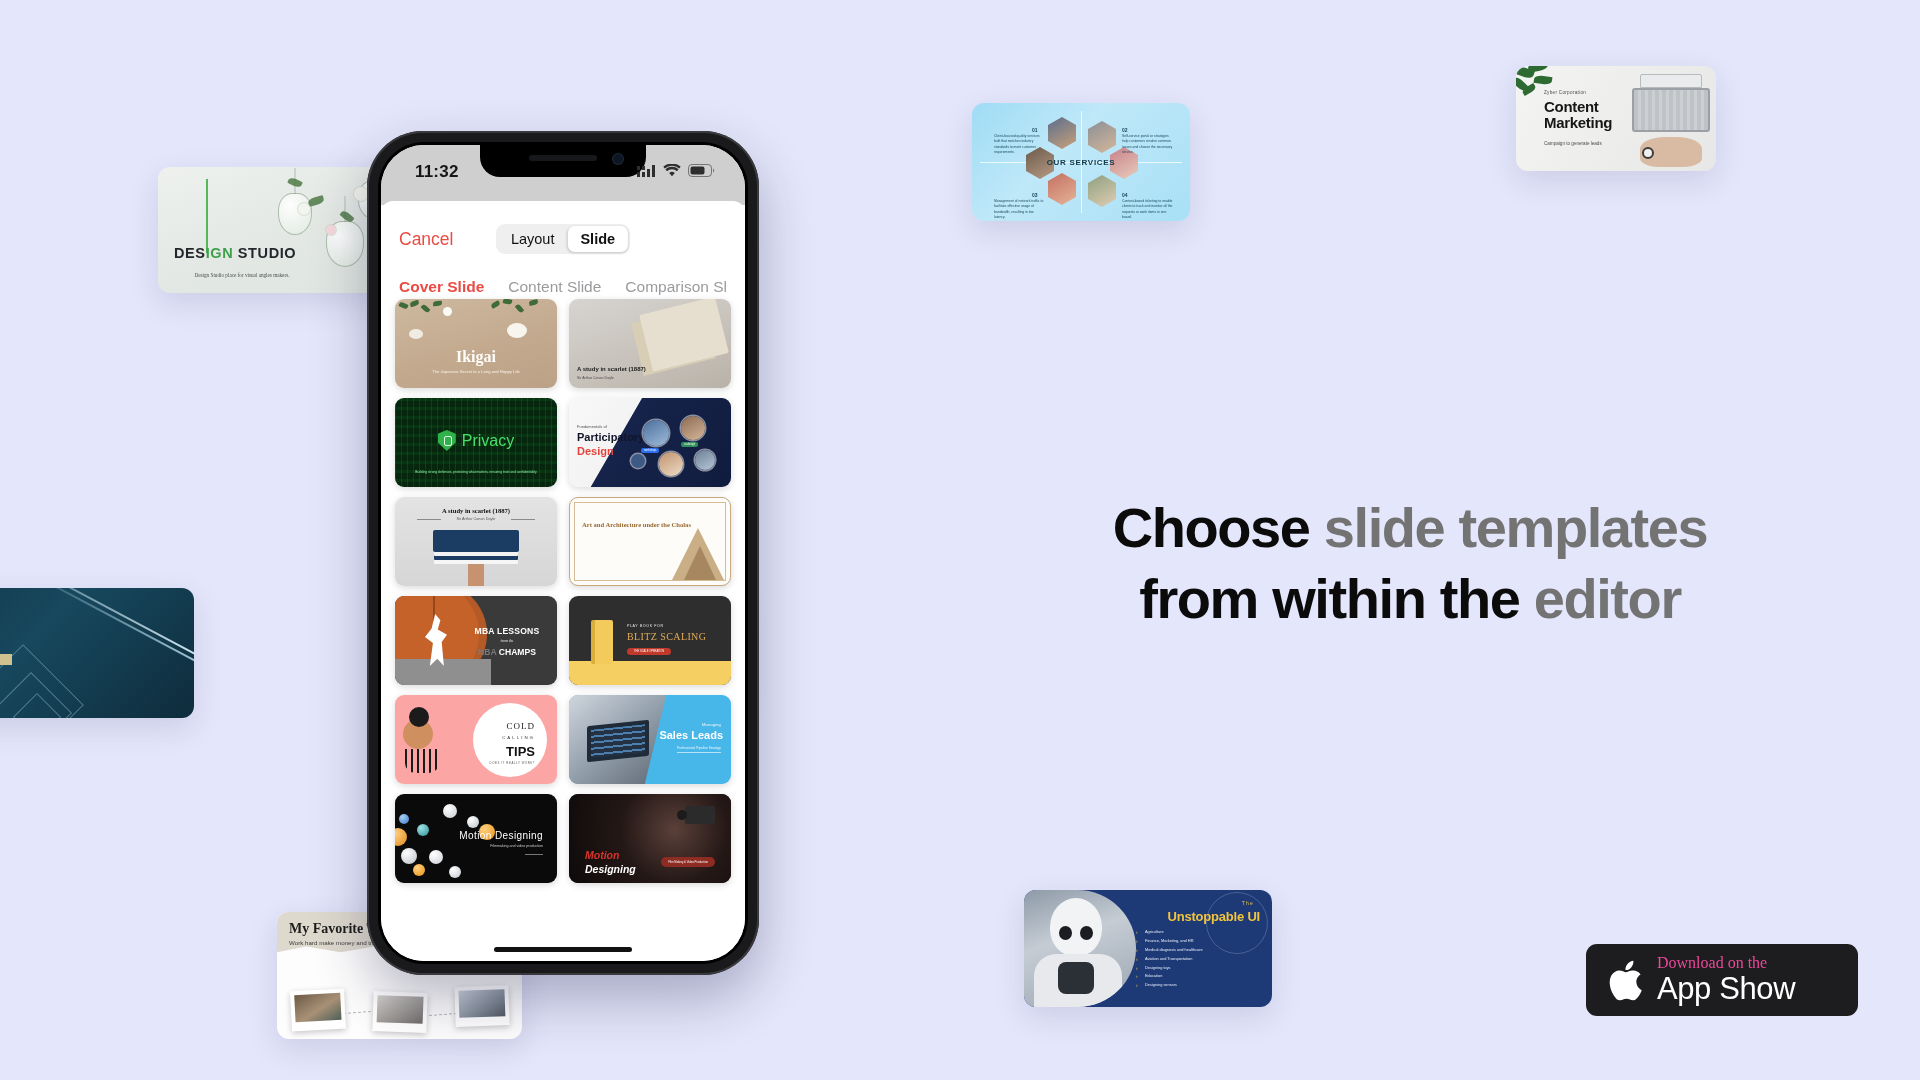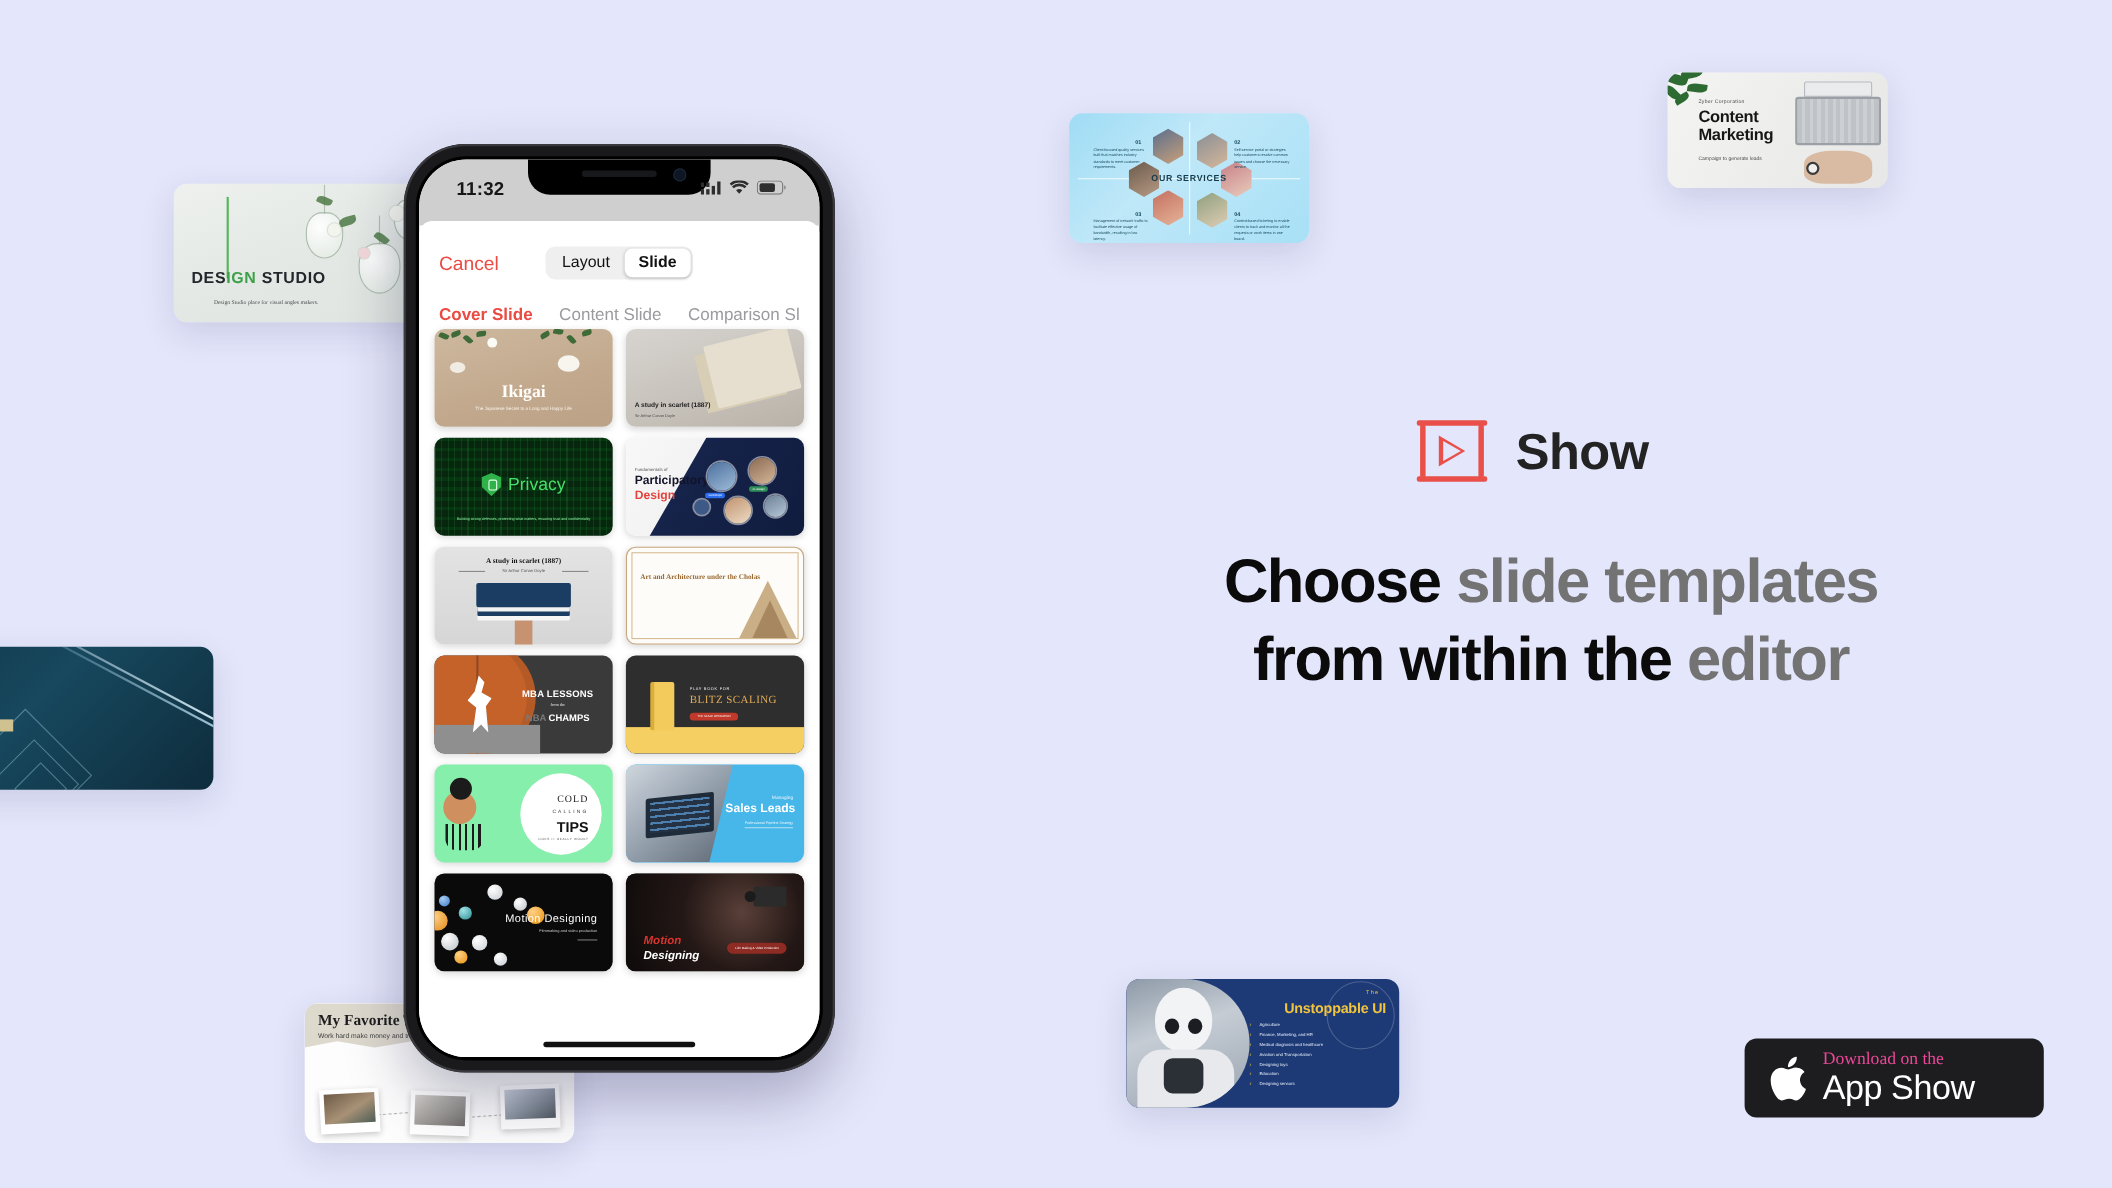--- a/index.html
+++ b/index.html
@@ -184,21 +184,21 @@
   .t-mba .l3 { position: absolute; right: 6px; top: 51px; width: 88px; text-align: center; font-size: 8.6px; font-weight: 700; color: #fff; }
   .t-mba .l3 em { color: #7a7a7a; font-style: normal; text-align: center; }
 
   .t-blitz { background: #2e2e2e; }
   .t-blitz .strip { position: absolute; left: 0; right: 0; bottom: 0; height: 24px; background: #f6cf63; }
   .t-blitz .book { position: absolute; left: 22px; top: 24px; width: 22px; height: 44px; background: #f3cb5c; border-left: 4px solid #d9ae3b; border-radius: 2px; }
   .t-blitz .pre { position: absolute; left: 58px; top: 28px; font-size: 3.6px; letter-spacing: .6px; color: #efefef; }
   .t-blitz .ttl { position: absolute; left: 58px; top: 35px; font-size: 10px; color: #e2ab57; font-family: "Liberation Serif", serif; letter-spacing: .4px; }
   .t-blitz .pill { position: absolute; left: 58px; top: 52px; font-size: 2.6px; color: #fff; background: #c0392b; padding: 2px 7px; border-radius: 6px; }
 
-  .t-cold { background: #86efac; text-align: right; }
+  .t-cold { background: #fca5a5; text-align: right; }
   .t-cold .circ { position: absolute; right: 10px; top: 50%; transform: translateY(-50%); width: 74px; height: 74px; border-radius: 50%; background: #fff; }
   .t-cold .c1 { position: absolute; right: 22px; top: 26px; font-size: 9px; letter-spacing: 1px; color: #222; font-family: "Liberation Serif", serif; }
   .t-cold .c2 { position: absolute; right: 22px; top: 40px; font-size: 4.4px; letter-spacing: 2px; color: #333; }
   .t-cold .c3 { position: absolute; right: 22px; top: 49px; font-size: 13px; font-weight: 700; color: #111; }
   .t-cold .c4 { position: absolute; right: 22px; top: 66px; font-size: 2.8px; letter-spacing: .6px; color: #555; }
   .t-cold .hand { position: absolute; left: 8px; top: 24px; width: 30px; height: 30px; border-radius: 50%; background: #cf8f5f; }
   .t-cold .mic { position: absolute; left: 14px; top: 12px; width: 20px; height: 20px; border-radius: 50%; background: #1b1b1b; }
   .t-cold .cord { position: absolute; left: 10px; top: 54px; width: 34px; height: 24px;
     background: repeating-linear-gradient(90deg,#1b1b1b 0 2px, transparent 2px 6px); border-radius: 0 0 10px 10px; }
 
@@ -552,30 +552,20 @@
             </div>
 
           </div>
           <div class="homebar"></div>
         </div>
 
       </div>
     </div>
   </div>
 
-  <div id="brand">
-    <div class="logo">
-      <div class="tb"></div>
-        <div class="bb"></div>
-        <div class="lb"></div>
-        <div class="rb"></div>
-        <div class="play"></div>
-    </div>
-    <div class="wordmark">Show</div>
-  </div>
 
   <div id="headline">
     <span>Choose </span><span class="hl">slide templates</span><br>
     <span>from within the </span><span class="hl">editor</span>
   </div>
 
   <div id="appstore">
     <div class="apple">
       <svg viewBox="0 0 24 29">
           <path fill="#fff" d="M19.3 15.4c0-3.2 2.6-4.7 2.7-4.8-1.5-2.2-3.8-2.5-4.6-2.5-2-.2-3.8 1.1-4.8 1.1s-2.5-1.1-4.2-1.1c-2.1 0-4.1 1.3-5.2 3.2-2.2 3.9-.6 9.6 1.6 12.8 1.1 1.6 2.3 3.3 4 3.2 1.6-.1 2.2-1 4.2-1s2.5 1 4.2 1c1.7 0 2.8-1.6 3.9-3.1 1.2-1.8 1.7-3.5 1.7-3.6-.1 0-3.3-1.3-3.5-5.2zM16.1 5.9c.9-1.1 1.5-2.6 1.3-4.1-1.3.1-2.9.9-3.8 2-.8 1-1.5 2.5-1.3 4 1.4.1 2.9-.7 3.8-1.9z"></path>

